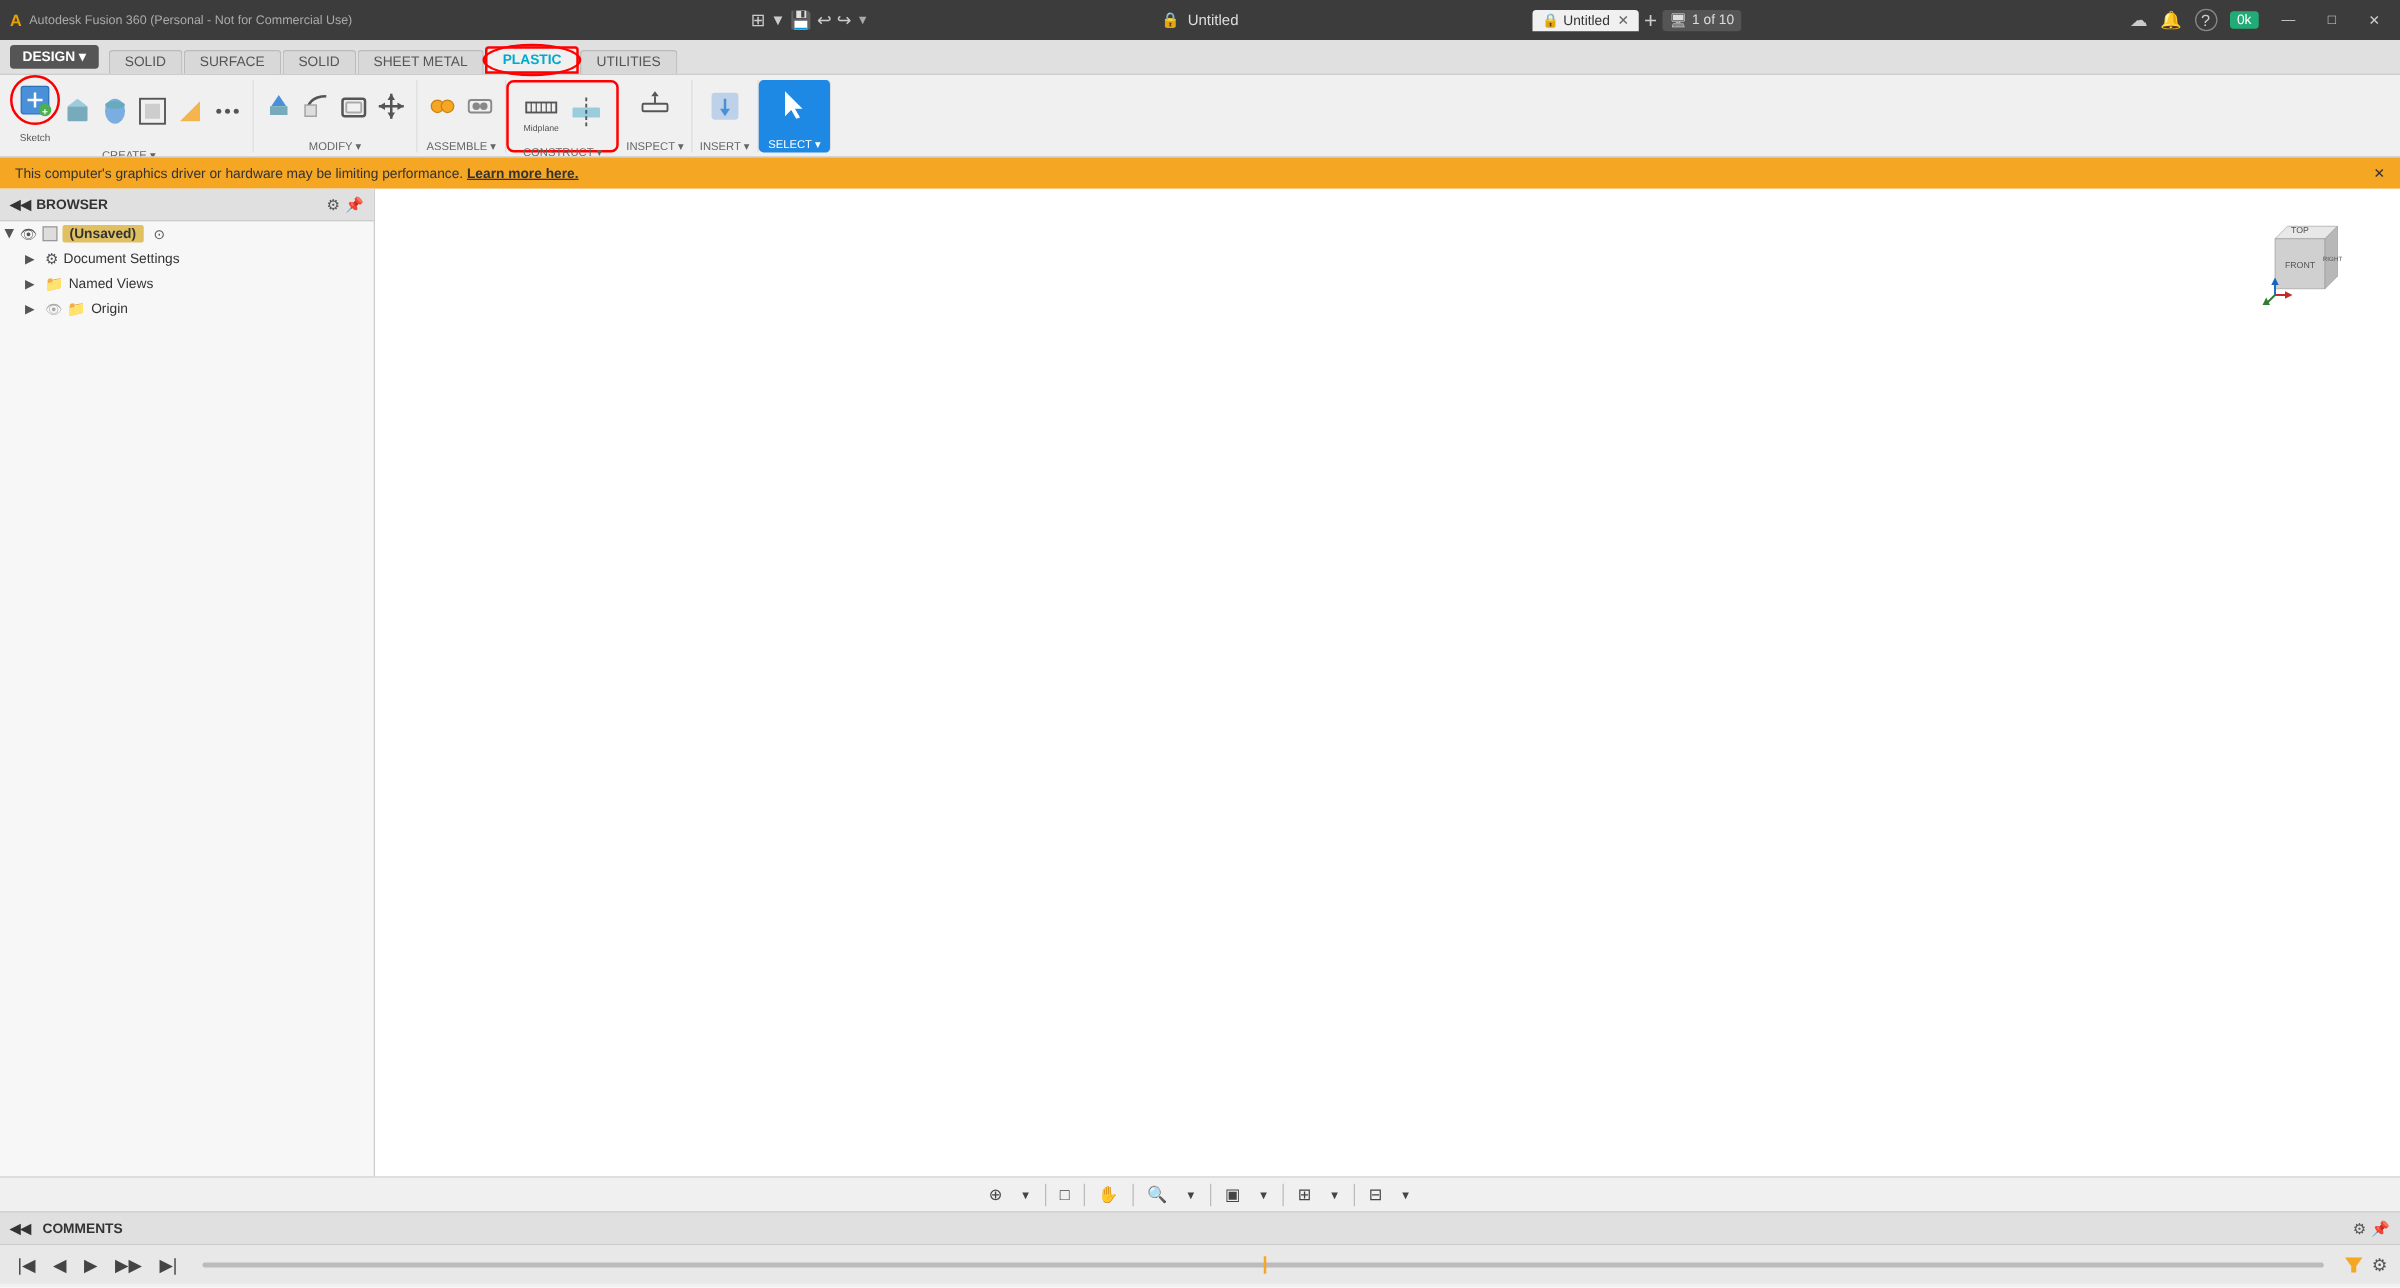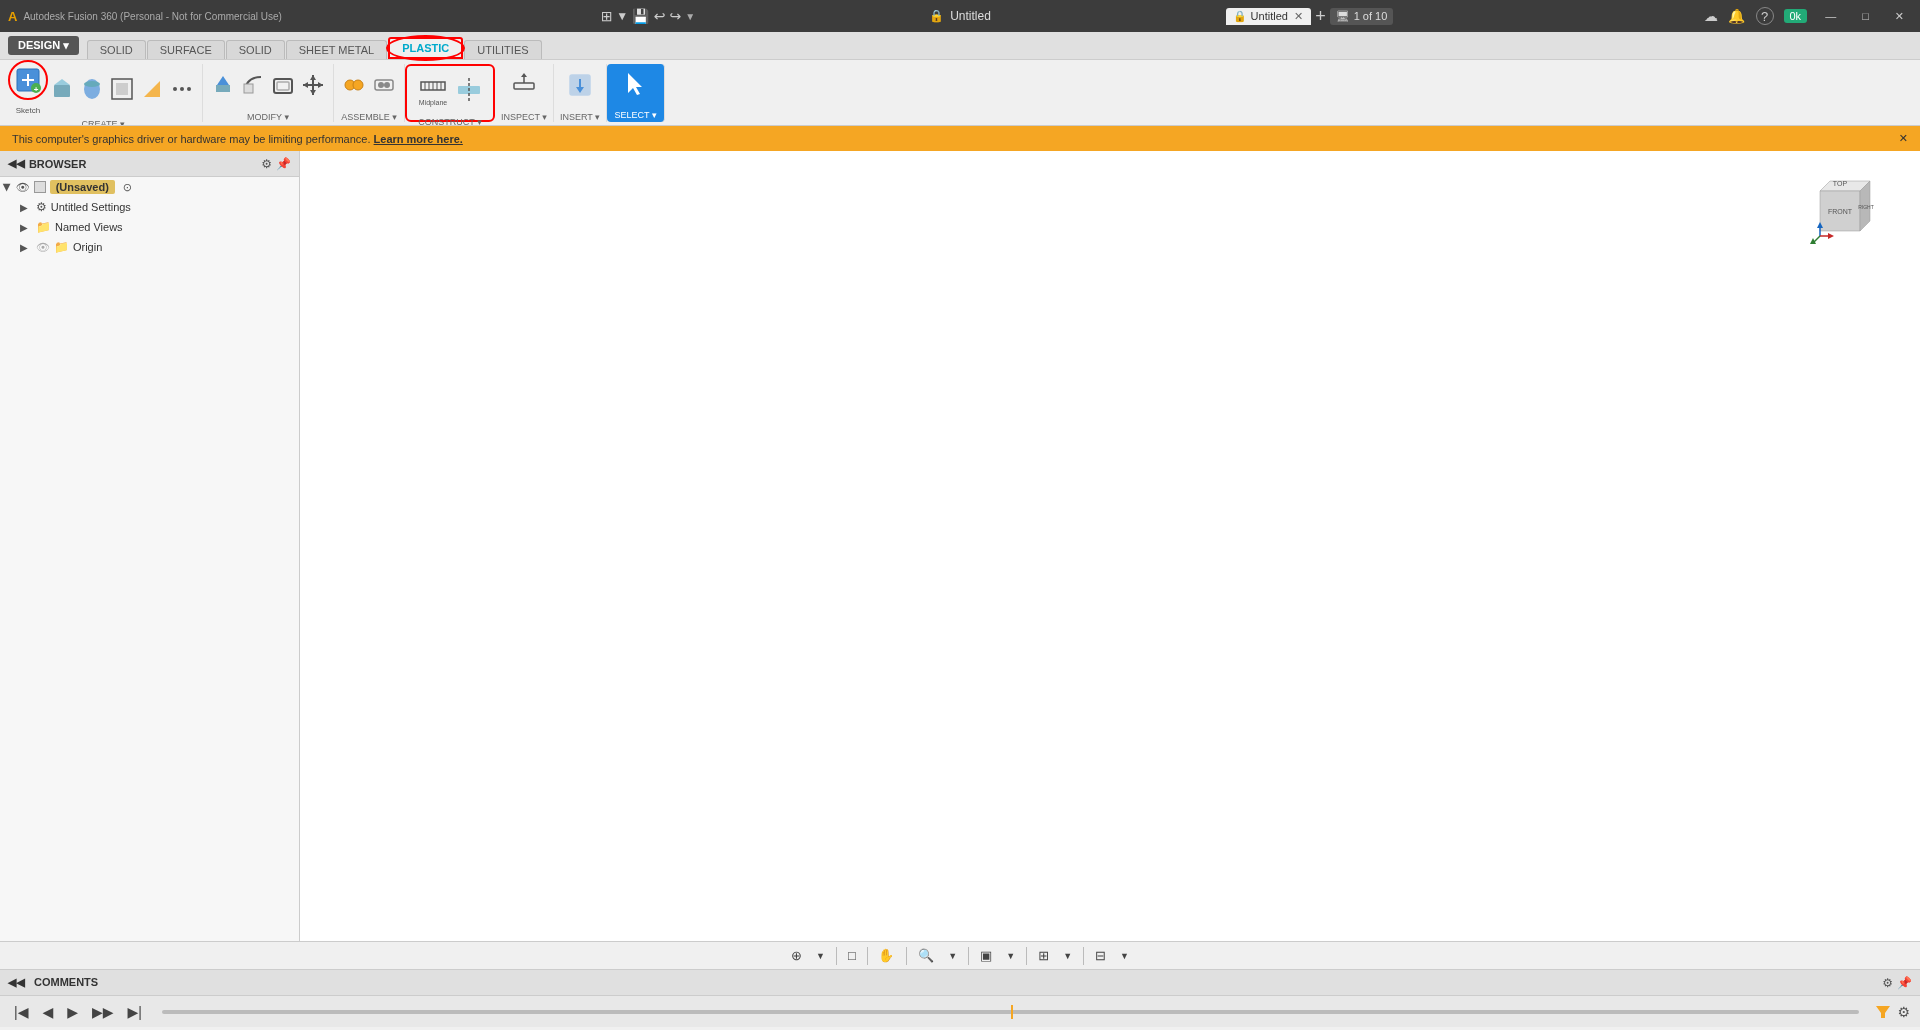--- a/index.html
+++ b/index.html
@@ -380,21 +380,21 @@
         <span style="font-size:10px; color:#555; transform:rotate(90deg); display:inline-block;">▶</span>
         <span style="font-size:11px; color:#555;">👁</span>
         <span style="width:12px; height:12px; border:1px solid #999; background:#ddd; display:inline-block;"></span>
         <span style="font-weight:bold; background:#e0c060; padding:1px 6px; border-radius:2px;">(Unsaved)</span>
         <span style="font-size:11px; color:#555; margin-left:4px;">⊙</span>
       </div>
 
       <div class="browser-item" style="padding-left:20px;">
         <span style="font-size:10px; color:#555; width:12px;">▶</span>
         <span style="font-size:12px; color:#555;">⚙</span>
-        <span>Untitled Settings</span>
+        <span>Document Settings</span>
       </div>
 
       <div class="browser-item" style="padding-left:20px;">
         <span style="font-size:10px; color:#555; width:12px;">▶</span>
         <span style="font-size:12px; color:#888;">📁</span>
         <span>Named Views</span>
       </div>
 
       <div class="browser-item" style="padding-left:20px;">
         <span style="font-size:10px; color:#555; width:12px;">▶</span>

